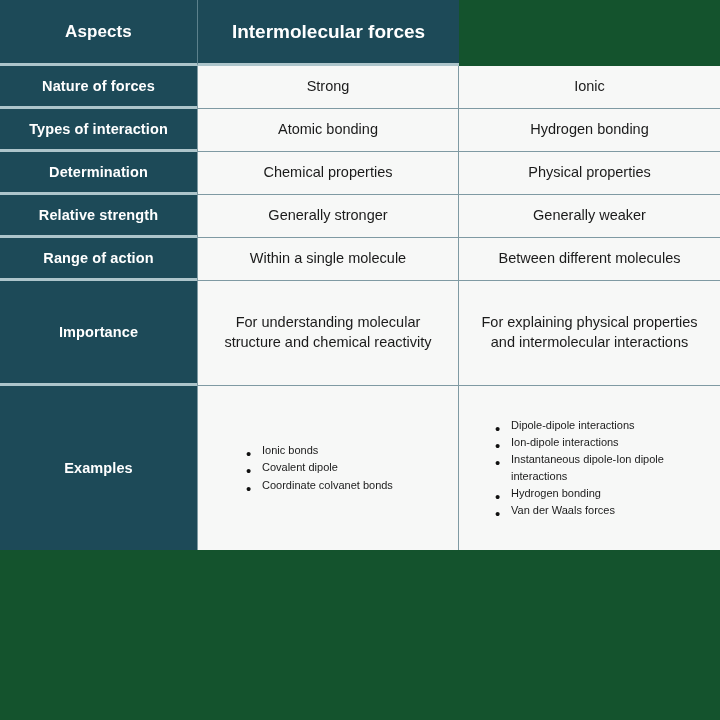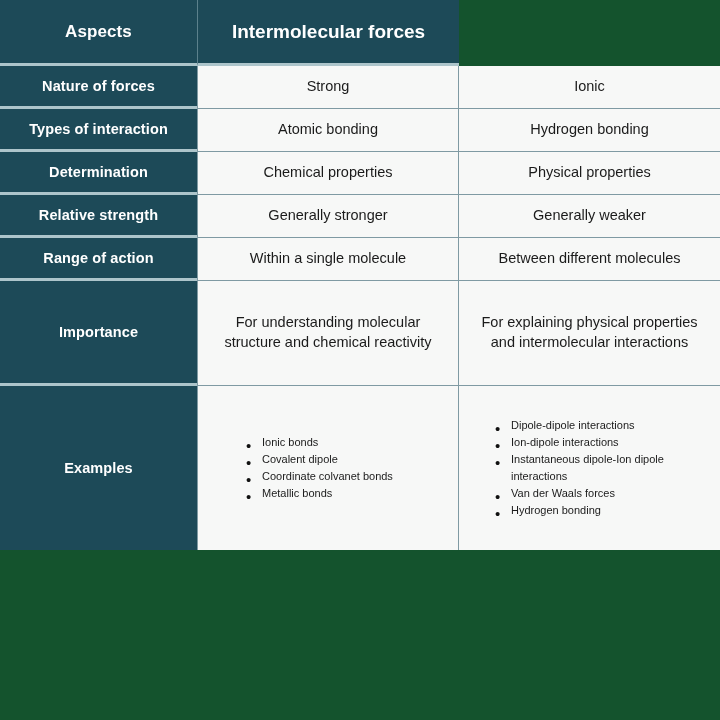--- a/index.html
+++ b/index.html
@@ -189,27 +189,26 @@
     </div>
   </div>
 
   <div class="row row-examples h-examples">
     <div class="cell cell-aspect">Examples</div>
     <div class="cell cell-value cell-col2 cell-list">
       <ul class="bullets">
         <li>Ionic bonds</li>
         <li>Covalent dipole</li>
         <li>Coordinate colvanet bonds</li>
-        <li>Metallic bonds</li>
       </ul>
     </div>
     <div class="cell cell-value cell-col3 cell-list">
       <ul class="bullets bullets-right">
         <li>Dipole-dipole interactions</li>
         <li>Ion-dipole interactions</li>
         <li>Instantaneous dipole-Ion dipole interactions</li>
+        <li>Hydrogen bonding</li>
         <li>Van der Waals forces</li>
-        <li>Hydrogen bonding</li>
       </ul>
     </div>
   </div>
 
 </div>
 
 </body></html>

